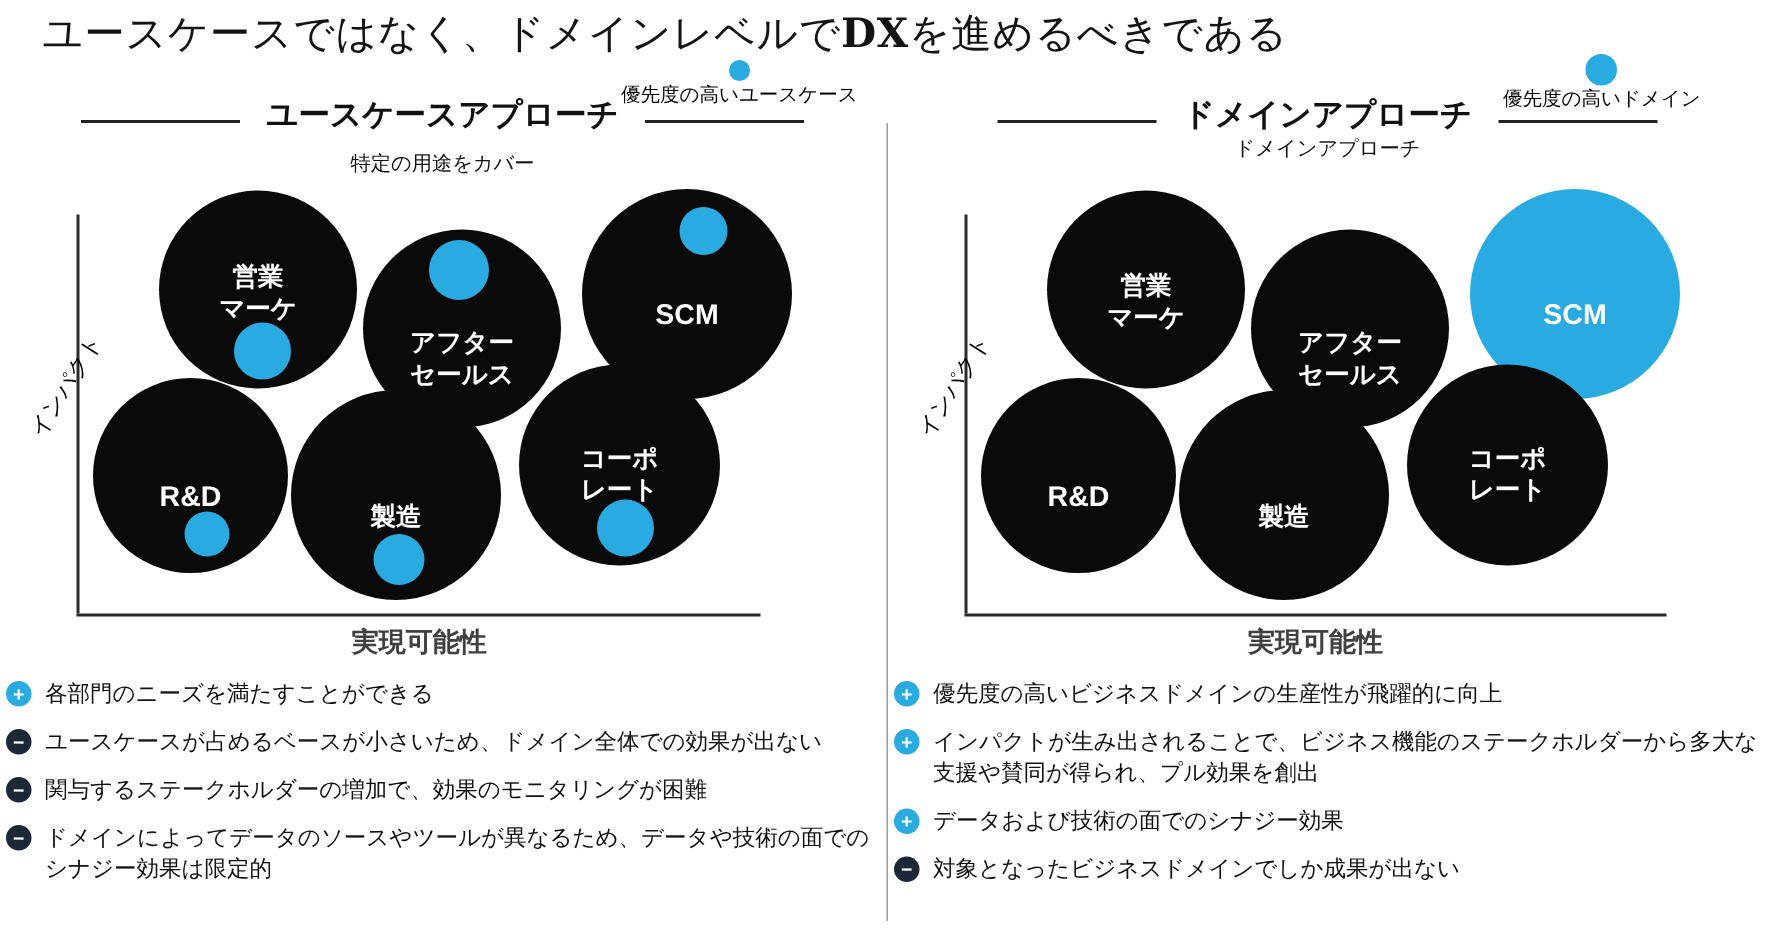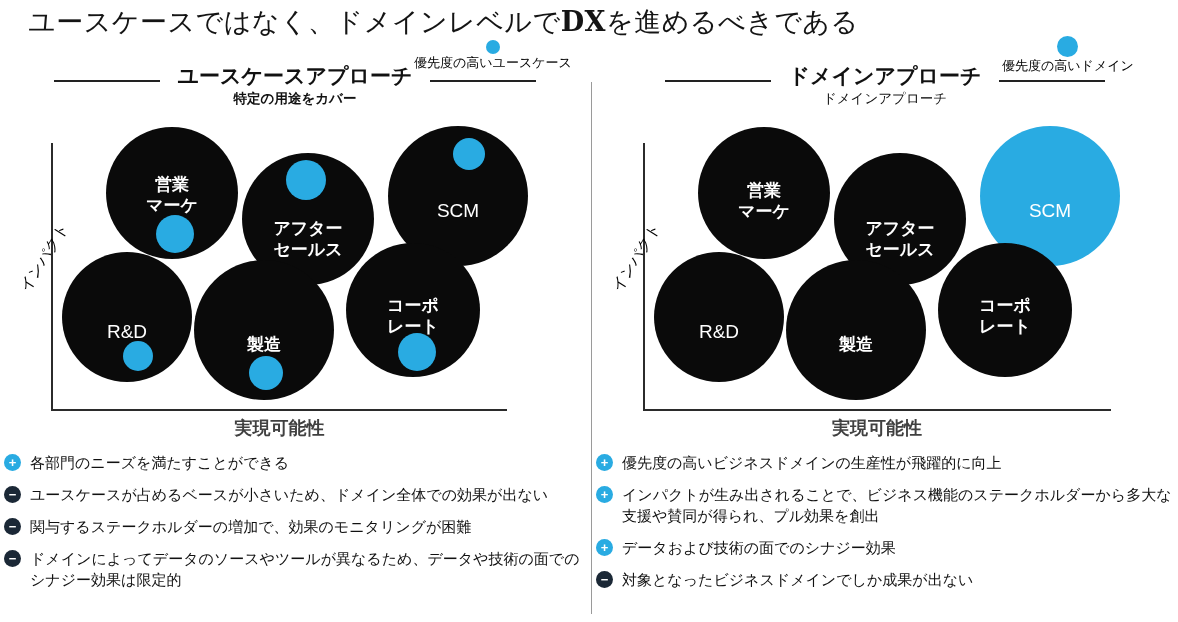--- a/index.html
+++ b/index.html
@@ -15,21 +15,21 @@
   .header-line{height:0;border-top:2px solid #222;width:106px;margin-top:10px;}
   .panel-title{font-size:21px;font-weight:600;color:#111;white-space:nowrap;}
   .panel-subtitle{position:absolute;text-align:center;font-size:13.5px;color:#111;}
   .axis{position:absolute;background:#2b2b2b;}
   .x-label{position:absolute;text-align:center;font-size:18px;font-weight:700;color:#404040;}
   .y-label{position:absolute;font-size:15px;color:#000;transform:rotate(-58deg);white-space:nowrap;}
   .bubble{position:absolute;border-radius:50%;background:#0a0a0a;display:flex;align-items:center;
           justify-content:center;text-align:center;color:#fff;}
   .bubble.blue{background:#29abe2;}
   .bubble-label{font-size:17px;font-weight:600;line-height:21px;transform:translateY(var(--ls,0px));margin-top:28px;}
-  .bubble-label.latin{font-size:19px;font-weight:400;}
+  .bubble-label.latin{font-size:19px;font-weight:700;}
   .dot{position:absolute;border-radius:50%;background:#29abe2;}
   .bullets{position:absolute;display:flex;flex-direction:column;gap:11px;}
   .bullet{display:flex;align-items:flex-start;gap:9px;font-size:15px;line-height:21px;color:#111;}
   .bullet-icon{flex:0 0 auto;width:17px;height:17px;margin-top:2px;border-radius:50%;display:flex;
                align-items:center;justify-content:center;color:#fff;font-size:13px;font-weight:700;line-height:1;}
   .bullet-icon.plus{background:#29abe2;}
   .bullet-icon.minus{background:#1b2836;}
   .bullet-text{flex:1;}
 </style>
 </head>
@@ -48,21 +48,21 @@
     <span>優先度の高いドメイン</span>
   </div>
 
   <div class="divider"></div>
 
   <div class="panel-header" style="left:0;top:62px;width:590px;">
     <span class="header-line"></span>
     <span class="panel-title">ユースケースアプローチ</span>
     <span class="header-line"></span>
   </div>
-  <div class="panel-subtitle" style="left:0;top:90px;width:590px;font-weight:bold;">特定の用途をカバー</div>
+  <div class="panel-subtitle" style="left:0;top:100px;width:590px;">特定の用途をカバー</div>
 
   <div class="axis" style="left:51px;top:143px;width:2px;height:266px;"></div>
   <div class="axis" style="left:51px;top:409px;width:456px;height:2px;"></div>
   <div class="y-label" style="left:6px;top:248px;">インパクト</div>
   <div class="x-label" style="left:52px;top:416px;width:455px;">実現可能性</div>
 
   <div class="bubble" style="left:106px;top:127px;width:132px;height:132px;">
     <div class="bubble-label" style="--ls:-12px;"><span>営業</span><br><span>マーケ</span></div>
   </div>
   <div class="bubble" style="left:242px;top:153px;width:132px;height:132px;">

